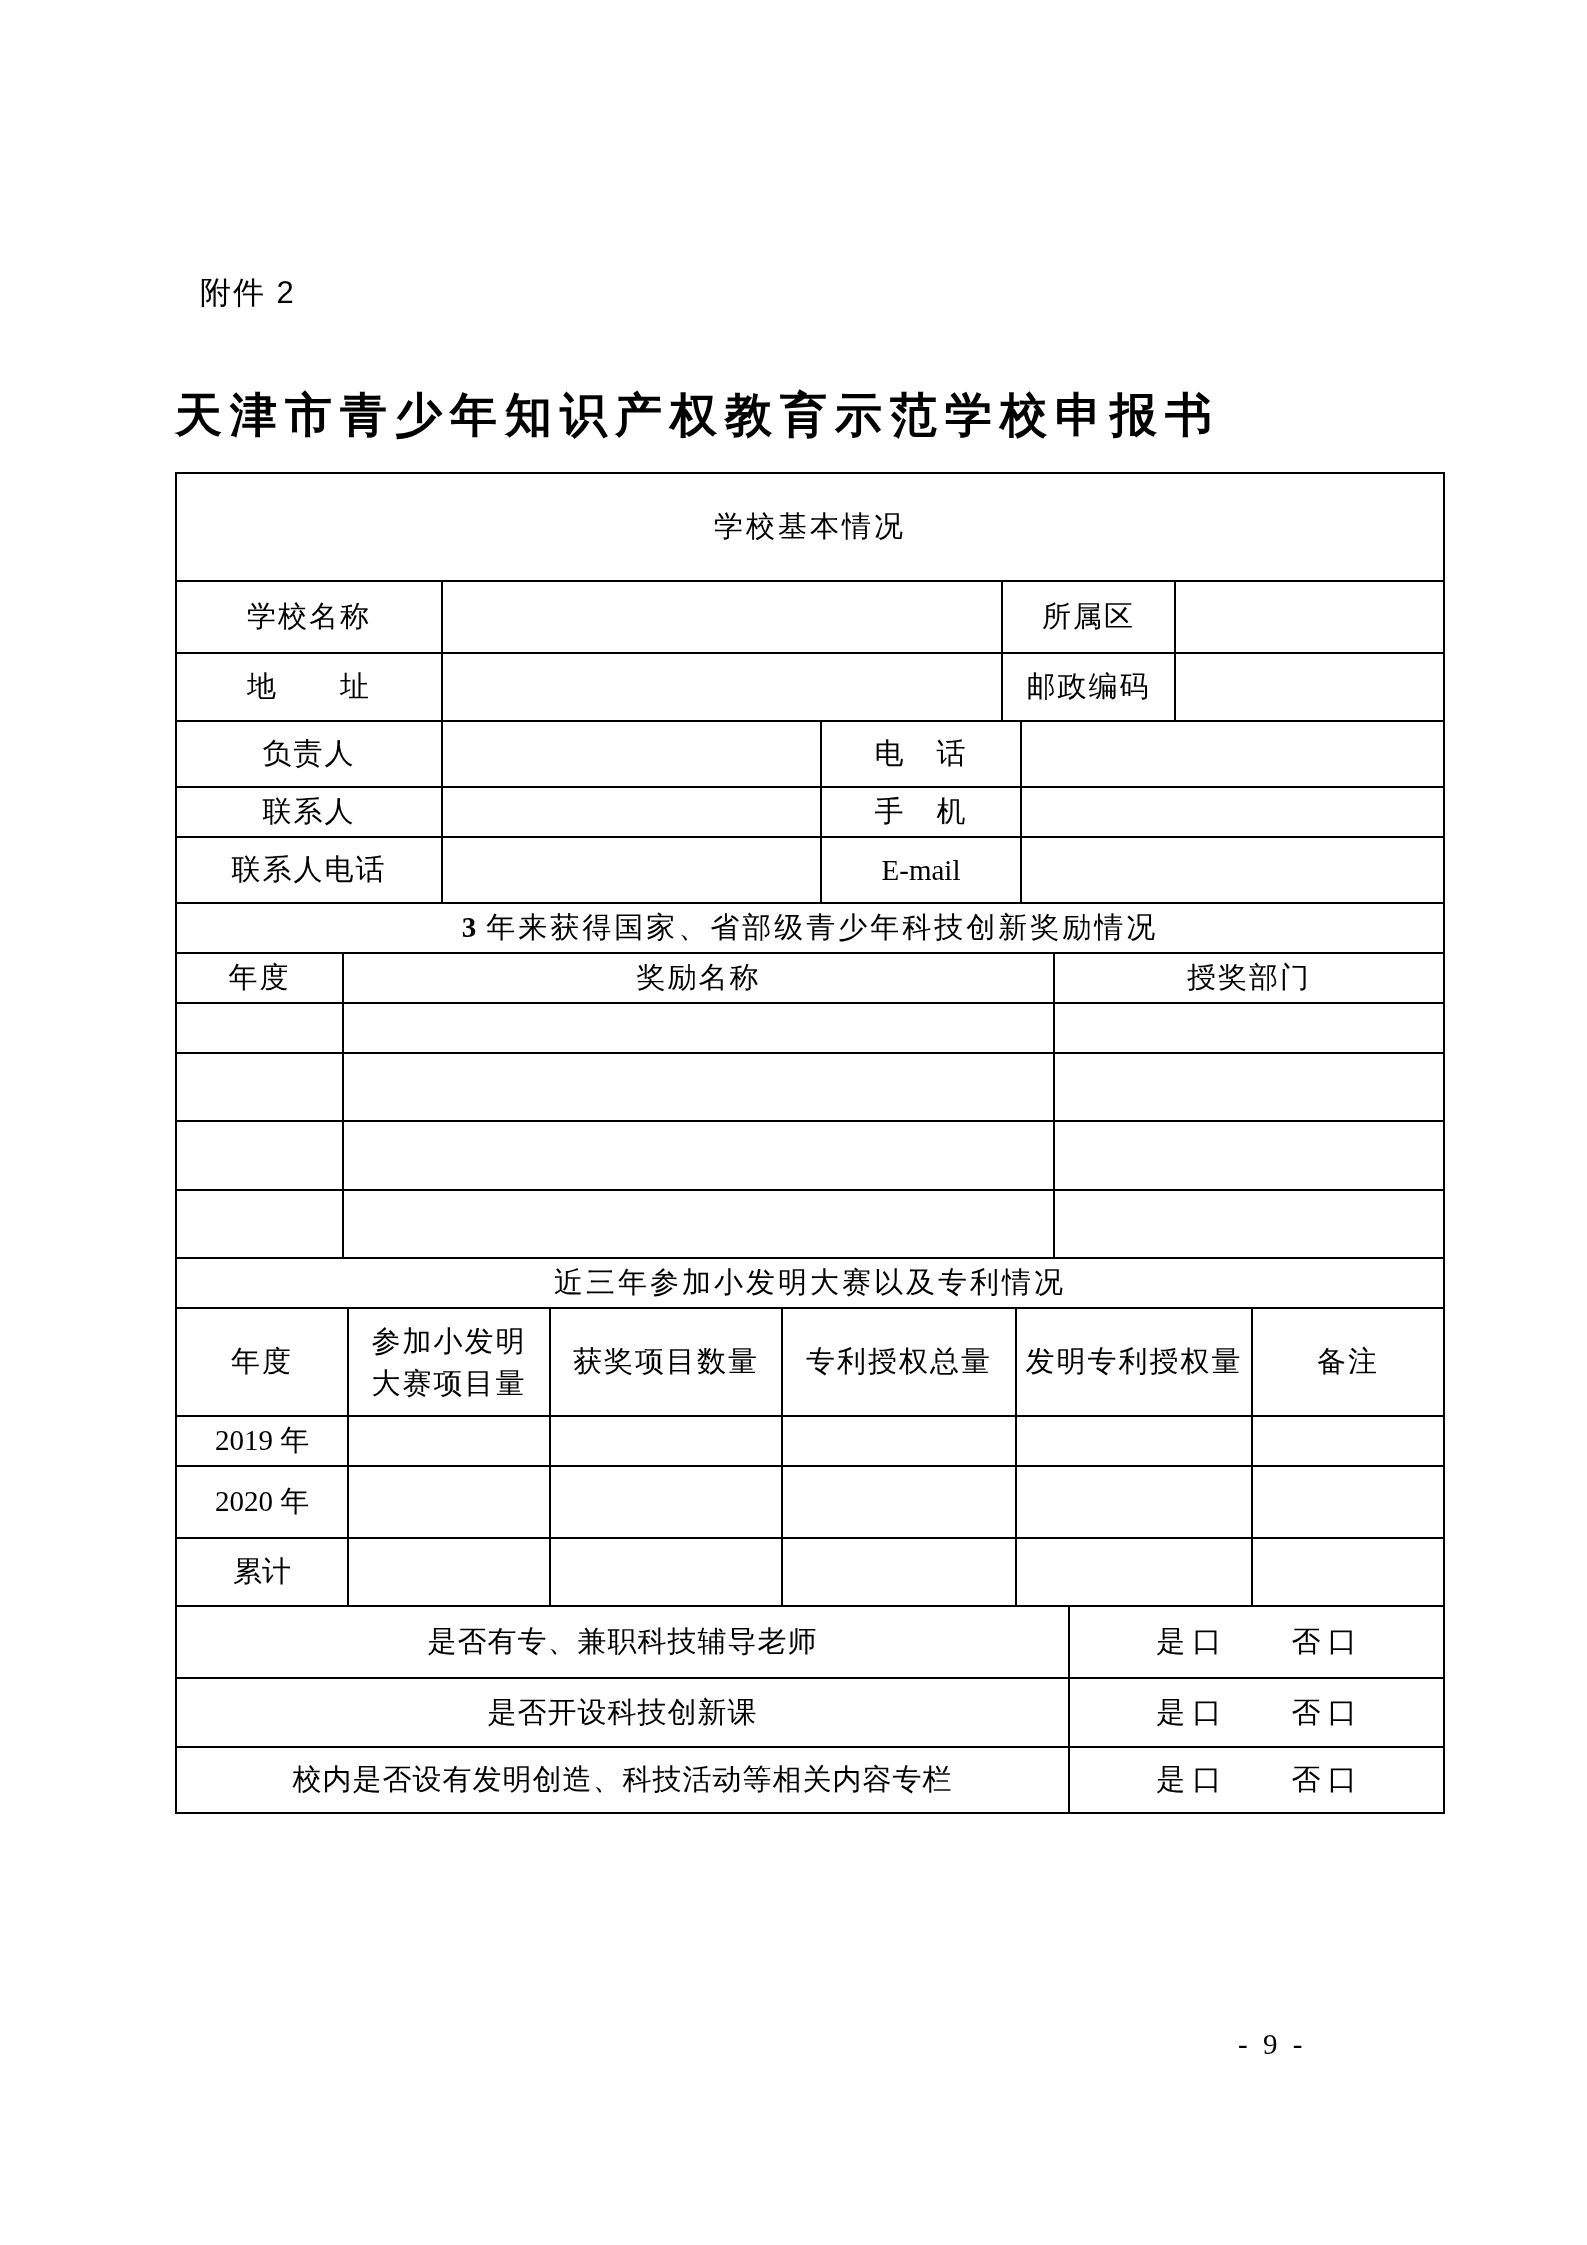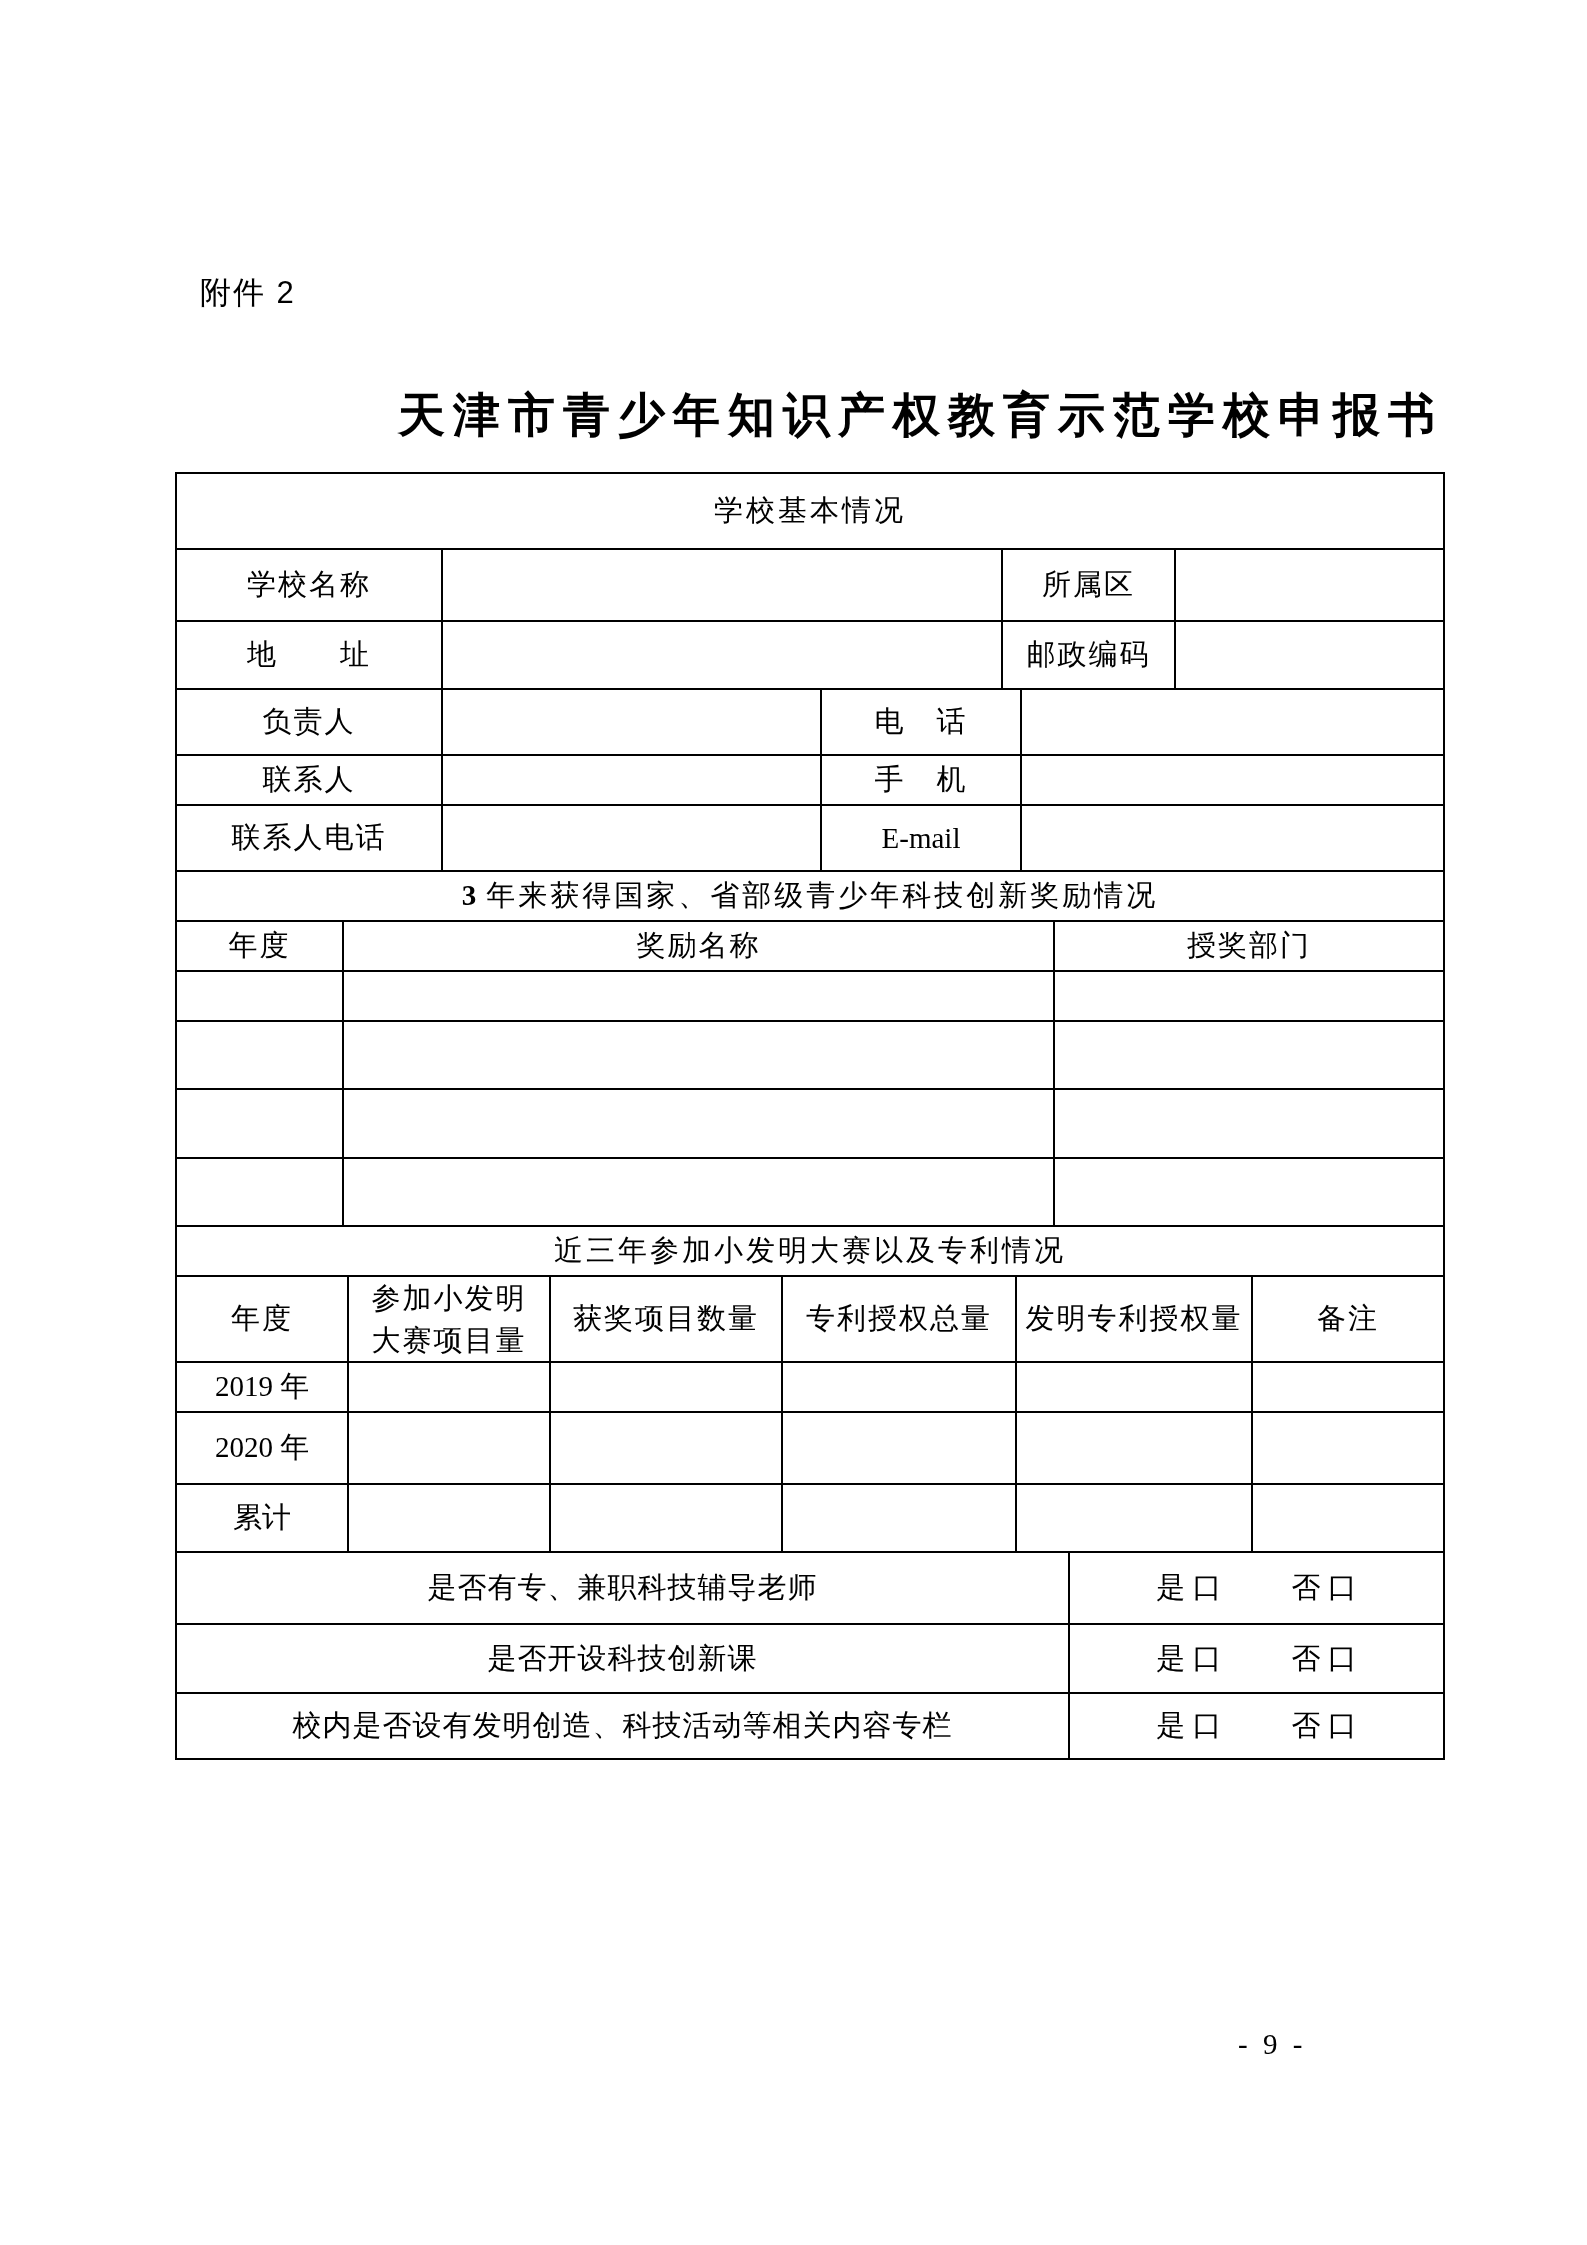--- a/index.html
+++ b/index.html
@@ -9,33 +9,33 @@
   }
   .attachment{
     position:absolute;left:200px;top:272px;
     font-family:"Liberation Sans","DejaVu Sans",sans-serif;
     font-size:31px;letter-spacing:2px;
   }
   .doc-title{
     position:absolute;left:175px;top:384px;width:1268px;
     font-family:"Liberation Sans","DejaVu Sans",sans-serif;
     font-size:47px;font-weight:bold;letter-spacing:8px;
-    text-align:right;white-space:nowrap;
+    text-align:left;white-space:nowrap;
   }
   .table-wrap{position:absolute;left:175px;top:472px;width:1268px;}
   table.doc{
     border-collapse:collapse;table-layout:fixed;width:1268px;
   }
   table.doc + table.doc{margin-top:-2px;}
   table.doc td{
     border:2px solid #000;padding:0;
     font-size:29px;text-align:center;vertical-align:middle;
     overflow:hidden;
   }
-  .h84{height:76px}.h72{height:72px}.h70{height:50px}.h69{height:69px}.h68{height:68px}.h66{height:66px}
+  .h84{height:108px}.h72{height:72px}.h70{height:50px}.h69{height:69px}.h68{height:68px}.h66{height:66px}
   .sec-title{font-size:31px;letter-spacing:3px;}
   .sec-hdr{font-size:30px;letter-spacing:3px;border-radius:23px;}
   .hdr-prefix{font-weight:bold;margin-right:10px;letter-spacing:0;}
   .cell-label{letter-spacing:2px;}
   .two-line{white-space:pre-line;line-height:1.45;}
   .q-cell{text-align:left;padding-left:18px;letter-spacing:1px;}
   .ans-cell .no-opt{margin-left:70px;}
   .page-num{
     position:absolute;left:1238px;top:2028px;
     font-size:29px;letter-spacing:4px;

